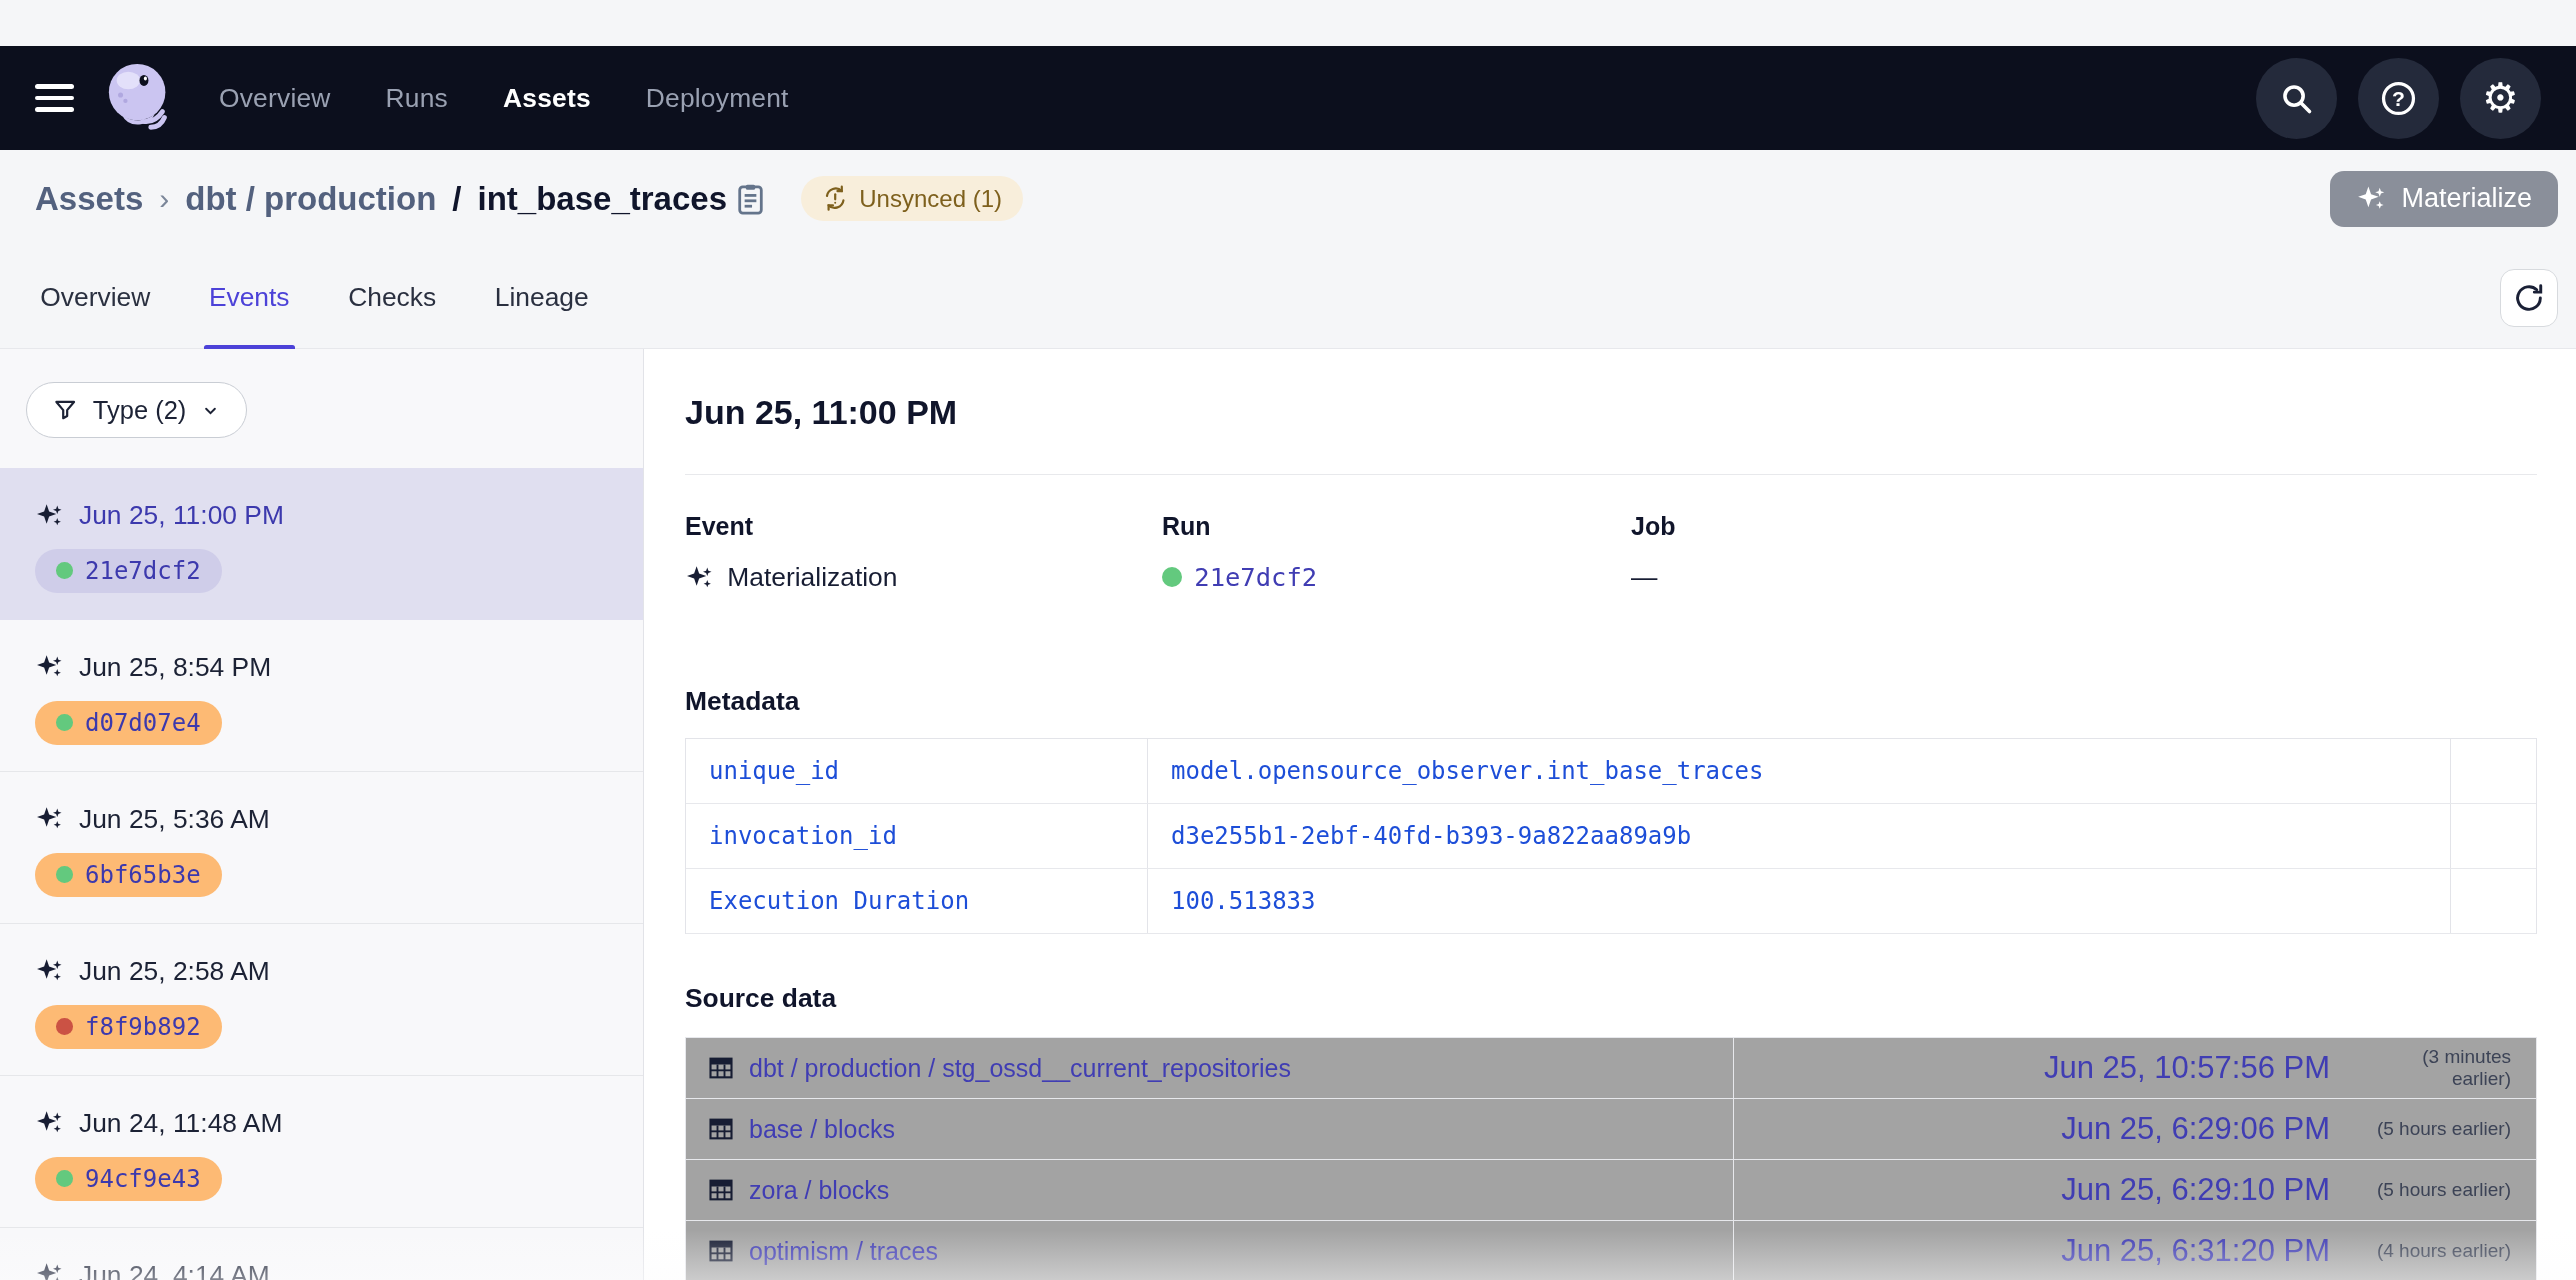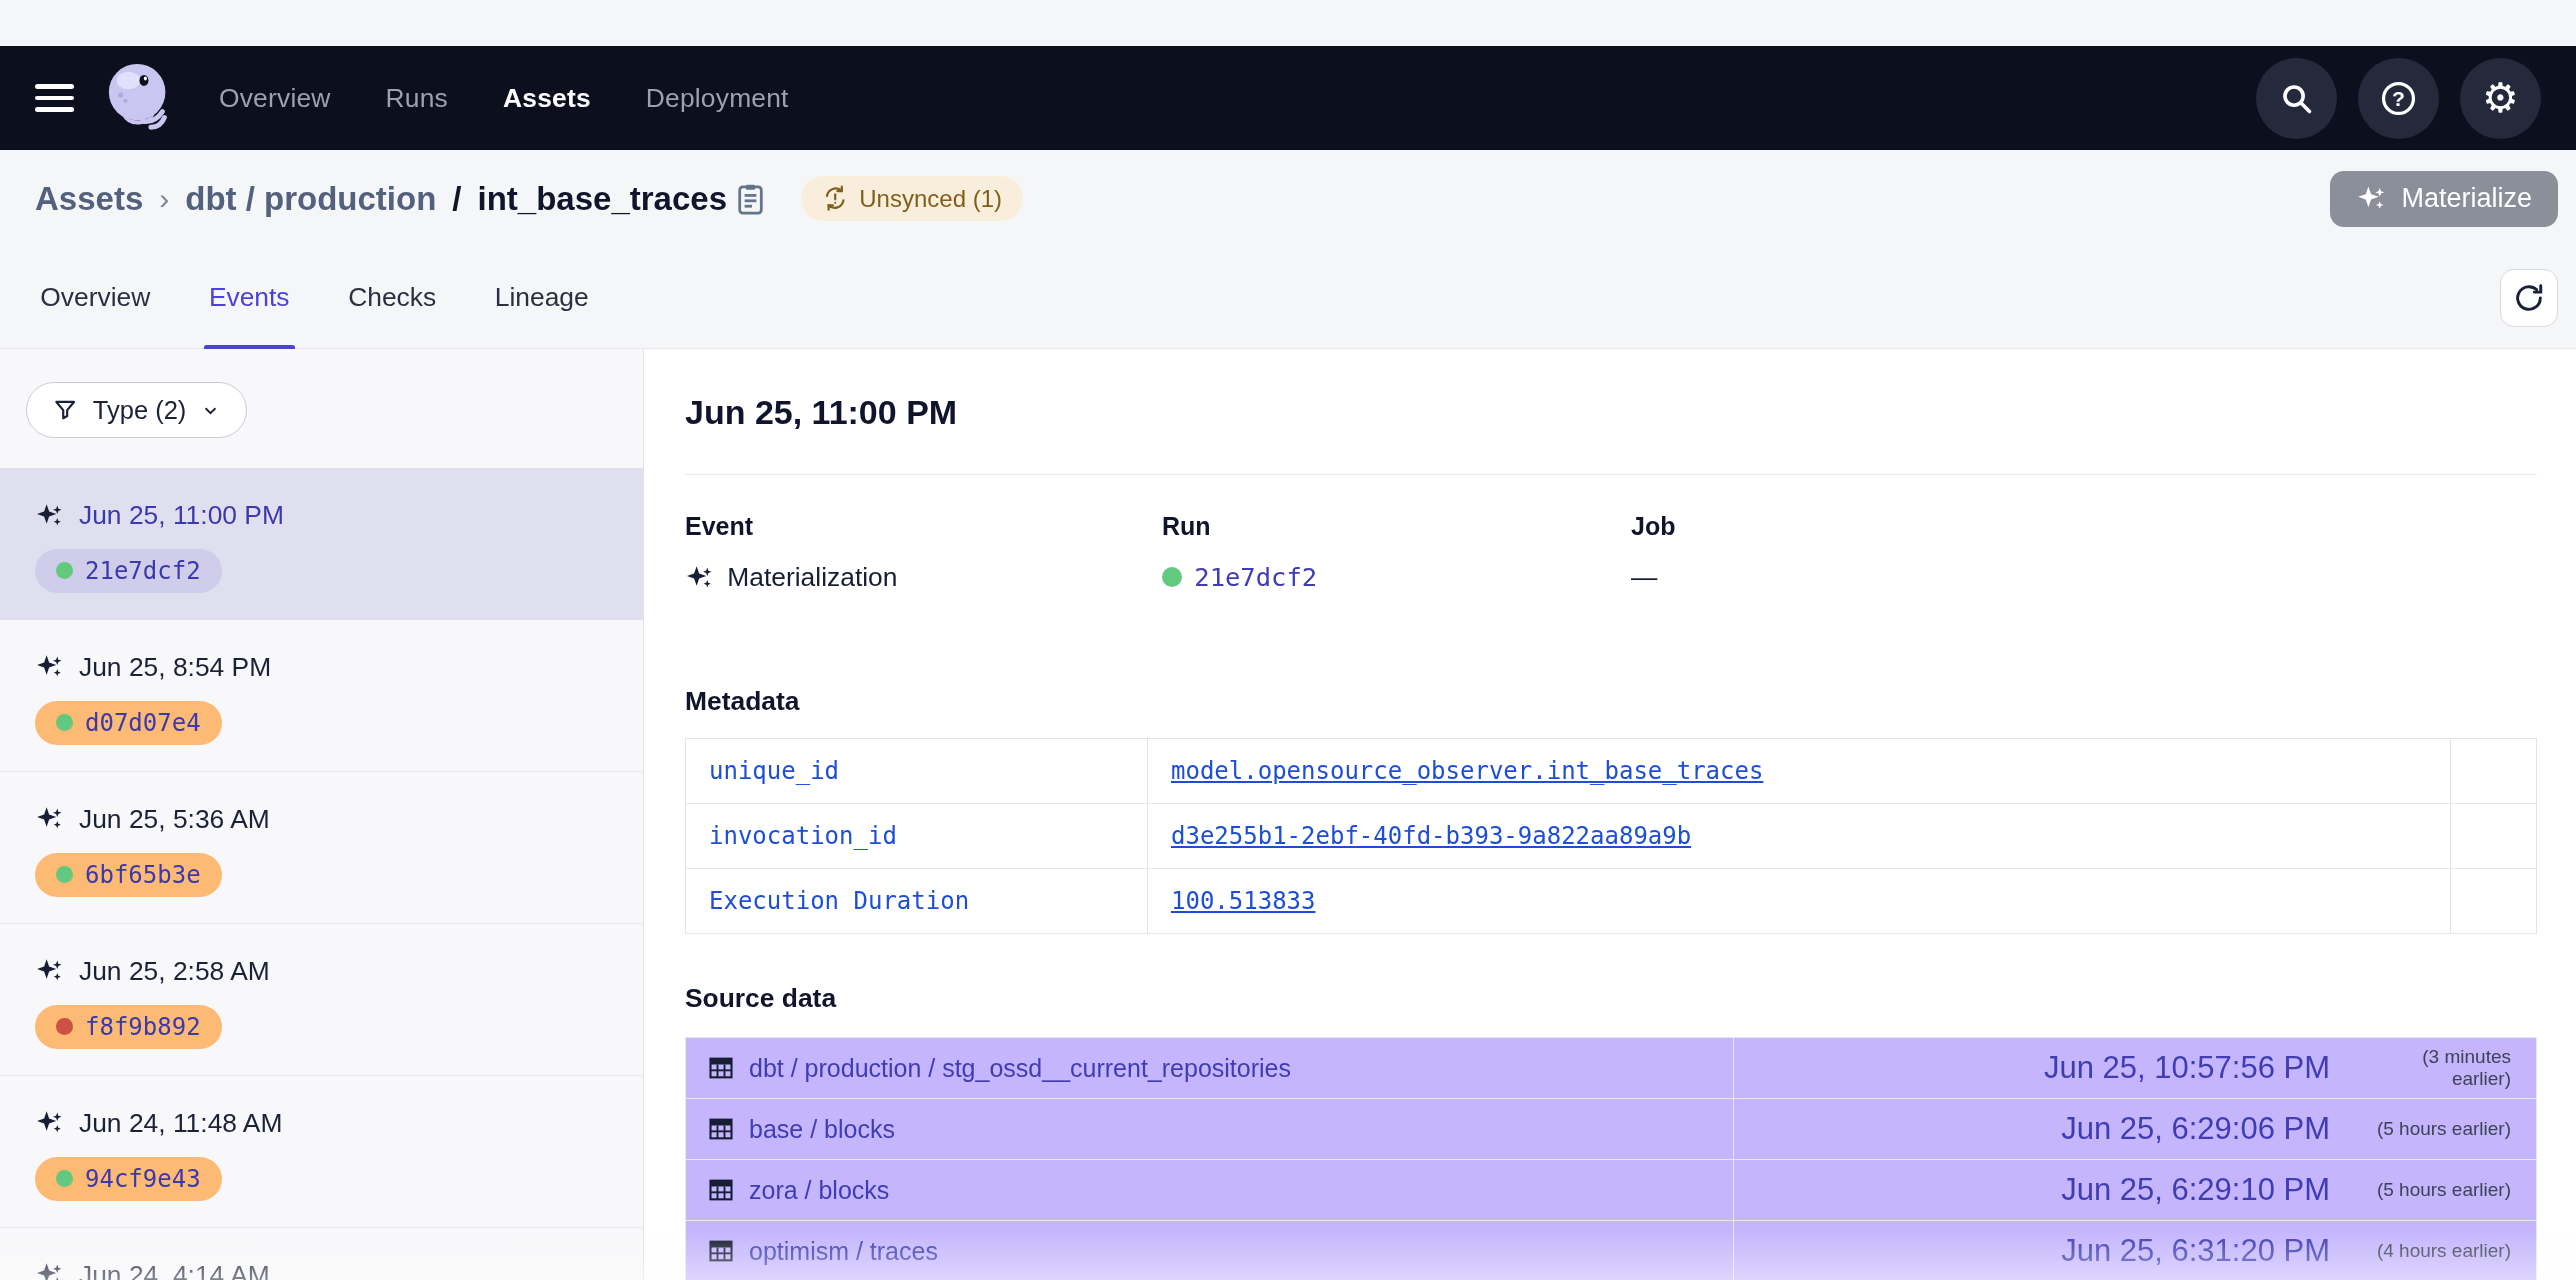--- a/index.html
+++ b/index.html
@@ -86,27 +86,27 @@
   .dot-lg { width:20px; height:20px; }
 
   .section-heading { font-size:26.4px; font-weight:700; color:#10152b; }
   .metadata-heading { margin-top:93px; }
   .metadata-table { margin-top:21px; border:1.8px solid #e3e4e9; border-bottom:none; }
   .md-row { display:grid; grid-template-columns:462px 1303px 1fr; border-bottom:1.8px solid #e7e8ec;
             height:65px; align-items:center; background:#fff; }
   .md-key, .md-val { font-family:"DejaVu Sans Mono", monospace; font-size:24px; color:#1d4ed8;
                      padding:0 23px; }
   .md-key { border-right:1.8px solid #e3e4e9; height:100%; display:flex; align-items:center; }
-  .md-val { border-right:1.8px solid #e3e4e9; height:100%; display:flex; align-items:center;text-decoration:underline; }
+  .md-val { border-right:1.8px solid #e3e4e9; height:100%; display:flex; align-items:center; }
 
   .source-heading { margin-top:49px; }
   .source-table { margin-top:23px; border-top:1.8px solid #e7e8ec; border-left:1.8px solid #e7e8ec;
                   border-right:1.8px solid #e7e8ec; }
   .src-row { display:grid; grid-template-columns:1048px 617px 1fr; height:61px; align-items:center;
-             border-bottom:1.8px solid #e7e8ec; background:#c4b5fd; }
+             border-bottom:1.8px solid #e7e8ec; background:#a3a3a3; }
   .src-asset { display:flex; align-items:center; gap:14px; padding:0 21px; height:100%;
                border-right:1.8px solid #e7e8ec; }
   .src-asset svg { width:28px; height:28px; color:#171d33; flex:none; }
   .src-link { font-size:25px; color:#403db3; cursor:pointer; }
   .src-time { padding:0 21px; font-size:31px; color:#403db3; cursor:pointer;text-align:right; }
   .src-rel { padding:0 25px; font-size:19px; color:#3c4356; text-align:right; }
 
   .bottom-fade { position:absolute; left:0; right:0; bottom:0; height:97px; pointer-events:none;
       background:linear-gradient(to bottom, rgba(255,255,255,0), rgba(252,252,253,0.88)); z-index:4; }
 </style>

